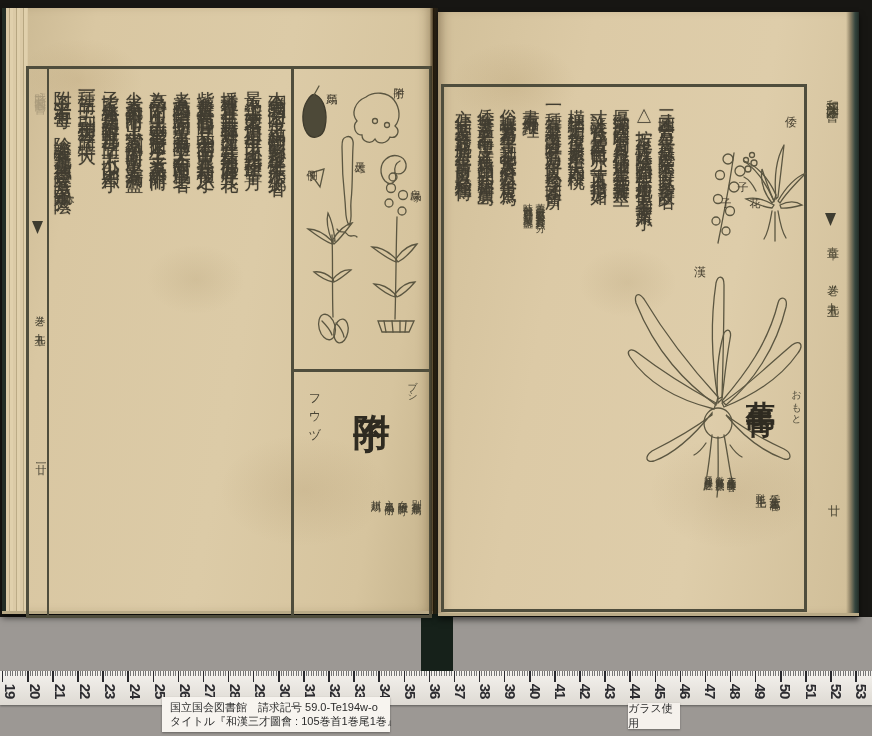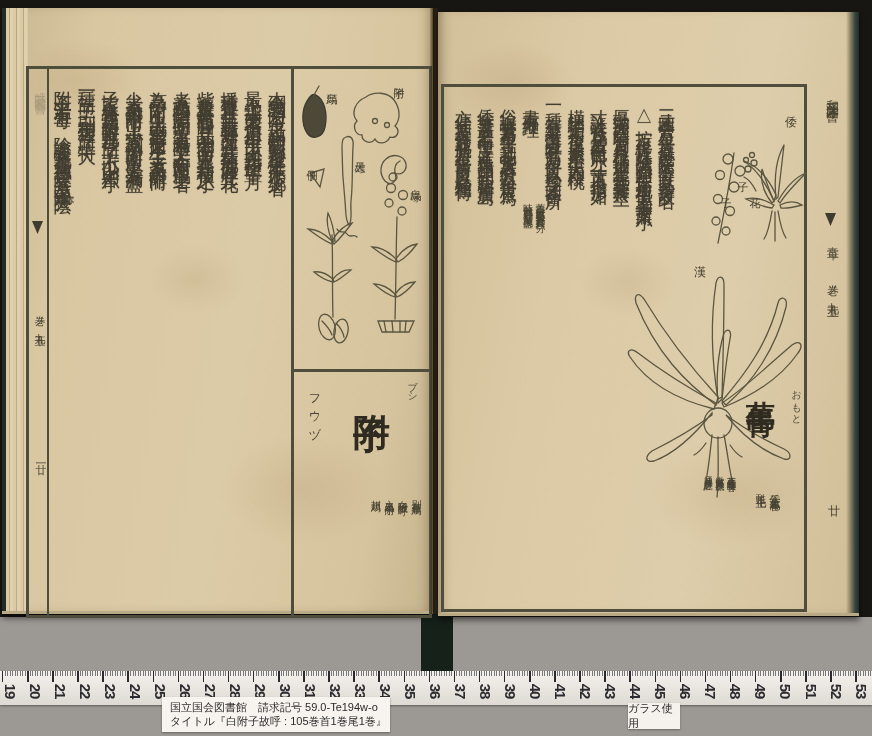--- a/index.html
+++ b/index.html
@@ -322,16 +322,16 @@
         <div class="ruler-num">49</div>
         <div class="ruler-num">50</div>
         <div class="ruler-num">51</div>
         <div class="ruler-num">52</div>
         <div class="ruler-num">53</div>
       </div>
   </div>
 
   <div class="caption-box">
     <div>国立国会図書館　請求記号 59.0-Te194w-o</div>
-    <div>タイトル『白附子故呼 : 105巻首1巻尾1巻』</div>
+    <div>タイトル『和漢三才圖會 : 105巻首1巻尾1巻』</div>
   </div>
   <div class="glass-box">ガラス使用</div>
 </div>
 
 </body></html>

